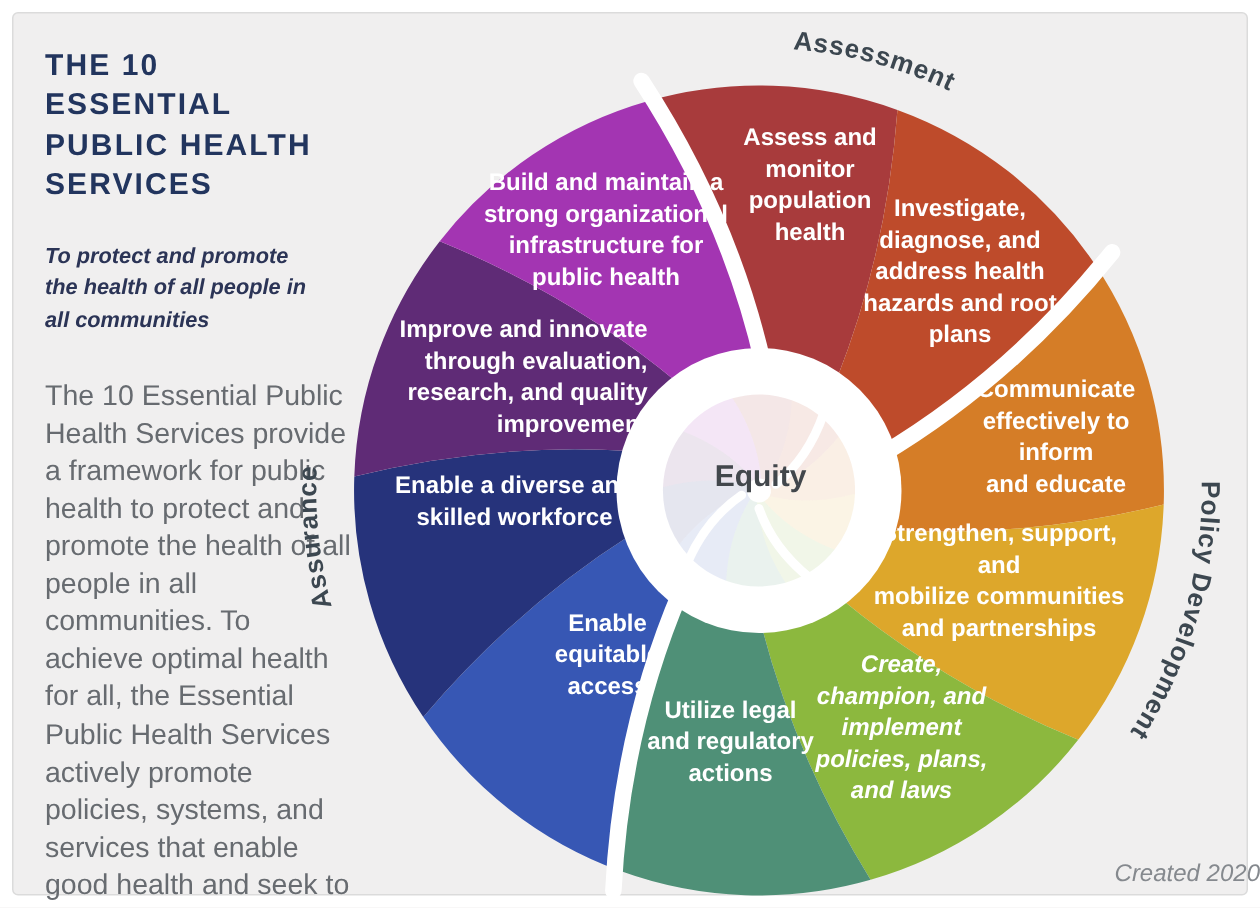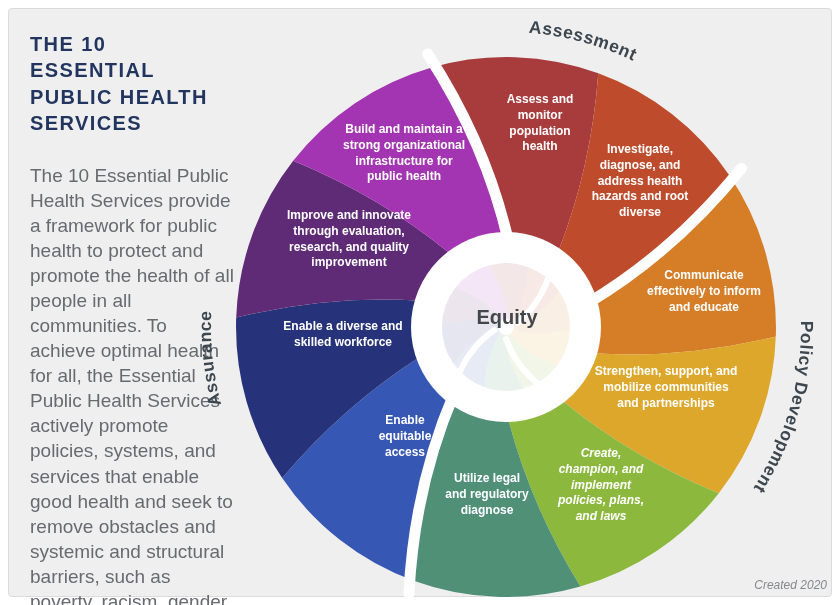--- a/index.html
+++ b/index.html
@@ -22,42 +22,45 @@
     line-height:1.5;color:#2B3456;white-space:pre-line;
   }
   .description{
     margin:26px 0 0 0;font-size:19px;line-height:1.32;color:#676B70;
   }
   svg{position:absolute;left:0;top:0;font-family:inherit;}
   .arc-label{font-size:17.5px;font-weight:700;fill:#3C4750;letter-spacing:0.6px;}
   .equity-text{font-size:20px;font-weight:700;fill:#42474C;}
   .sl{
     position:absolute;transform:translate(-50%,-50%);
-    color:#FFFFFF;font-weight:700;font-size:12px;line-height:1.32;
+    color:#FFFFFF;font-weight:700;font-size:16px;line-height:1.32;
     text-align:center;white-space:pre-line;
   }
   #sl1{left:540px;top:124px;} #sl2{left:640px;top:182px;}
   #sl3{left:704px;top:292px;text-align:center;} #sl4{left:666px;top:388px;}
   #sl5{left:601px;top:486px;font-style:italic;} #sl6{left:487px;top:495px;}
   #sl7{left:385px;top:437px;margin-left:20px;} #sl8{left:343px;top:335px;}
-  #sl9{left:349px;top:240px;} #sl10{left:404px;top:154px;text-align:center;}
+  #sl9{left:349px;top:252px;text-align:right;} #sl10{left:404px;top:154px;text-align:center;}
   .credit{
-    position:absolute;right:13px;bottom:13px;
-    font-size:12px;font-style:italic;color:#85898E;
+    position:absolute;right:0;bottom:13px;
+    font-size:16px;font-style:italic;color:#85898E;
   }
 </style>
 </head>
 <body>
 
 <div class="panel"></div>
 
 <div class="left-col">
   <h1 class="title">THE 10 ESSENTIAL
 PUBLIC HEALTH
 SERVICES</h1>
+  <p class="subtitle">To protect and promote
+the health of all people in
+all communities</p>
   <p class="description">The 10 Essential Public Health Services provide a framework for public health to protect and promote the health of all people in all communities. To achieve optimal health for all, the Essential Public Health Services actively promote policies, systems, and services that enable good health and seek to remove obstacles and systemic and structural barriers, such as poverty, racism, gender discrimination, and other forms of oppression, that have resulted in health inequities. Everyone should have a fair and just opportunity to achieve good health and well-being.</p>
 </div>
 
 <svg width="840" height="605" viewBox="0 0 840 605">
   <g id="segments">
       <path d="M431.6 67.5 A270 270 0 0 1 598.3 73.3 Q591.2 168.4 557.6 253.3 A90 90 0 0 0 504.4 237.0 Q481.7 148.6 431.6 67.5 Z" fill="#A83B3C"></path>
       <path d="M598.3 73.3 A270 270 0 0 1 729.8 176.0 Q668.1 248.8 591.1 297.7 A90 90 0 0 0 557.6 253.3 Q591.2 168.4 598.3 73.3 Z" fill="#BE4B2B"></path>
       <path d="M729.8 176.0 A270 270 0 0 1 775.8 336.4 Q683.1 359.0 592.1 353.3 A90 90 0 0 0 591.1 297.7 Q668.1 248.8 729.8 176.0 Z" fill="#D57D27"></path>
       <path d="M775.8 336.4 A270 270 0 0 1 718.8 493.2 Q630.5 457.0 560.2 398.9 A90 90 0 0 0 592.1 353.3 Q683.1 359.0 775.8 336.4 Z" fill="#DDA72B"></path>
       <path d="M718.8 493.2 A270 270 0 0 1 580.4 586.5 Q530.3 505.4 507.6 417.0 A90 90 0 0 0 560.2 398.9 Q630.5 457.0 718.8 493.2 Z" fill="#8CB83E"></path>
@@ -97,35 +100,35 @@
 
 <div>
   <div class="sl" id="sl1">Assess and
 monitor
 population
 health</div>
   <div class="sl" id="sl2">Investigate,
 diagnose, and
 address health
 hazards and root
-diverse</div>
+plans</div>
   <div class="sl" id="sl3">Communicate
 effectively to inform
 and educate</div>
   <div class="sl" id="sl4">Strengthen, support, and
 mobilize communities
 and partnerships</div>
   <div class="sl" id="sl5">Create,
 champion, and
 implement
 policies, plans,
 and laws</div>
   <div class="sl" id="sl6">Utilize legal
 and regulatory
-diagnose</div>
+actions</div>
   <div class="sl" id="sl7">Enable
 equitable
 access</div>
   <div class="sl" id="sl8">Enable a diverse and
 skilled workforce</div>
   <div class="sl" id="sl9">Improve and innovate
 through evaluation,
 research, and quality
 improvement</div>
   <div class="sl" id="sl10">Build and maintain a

